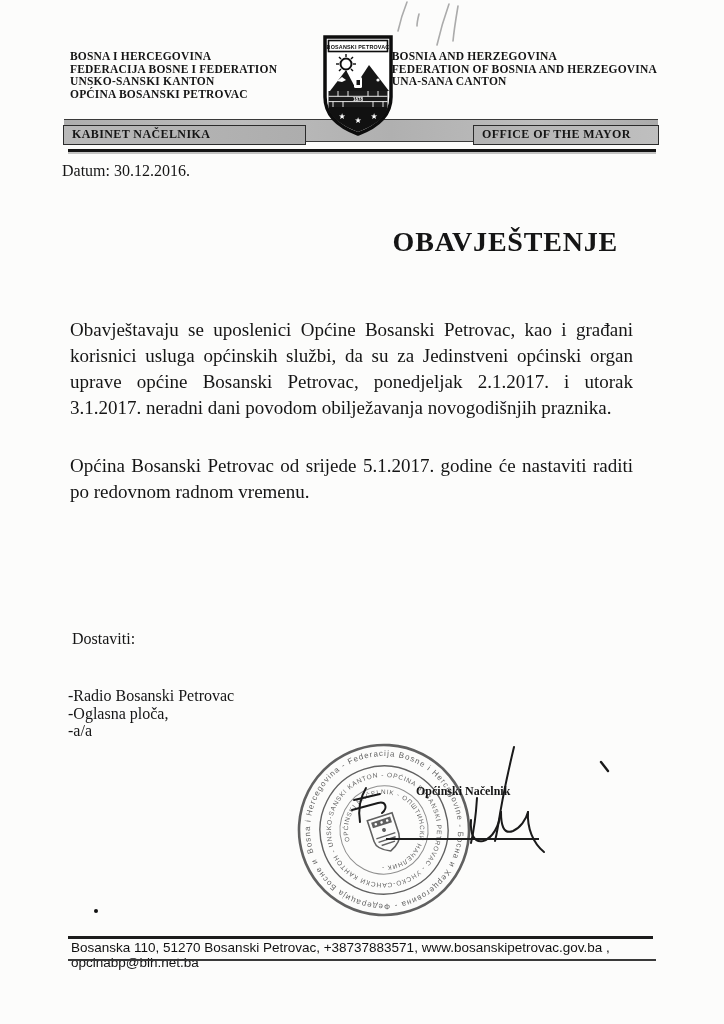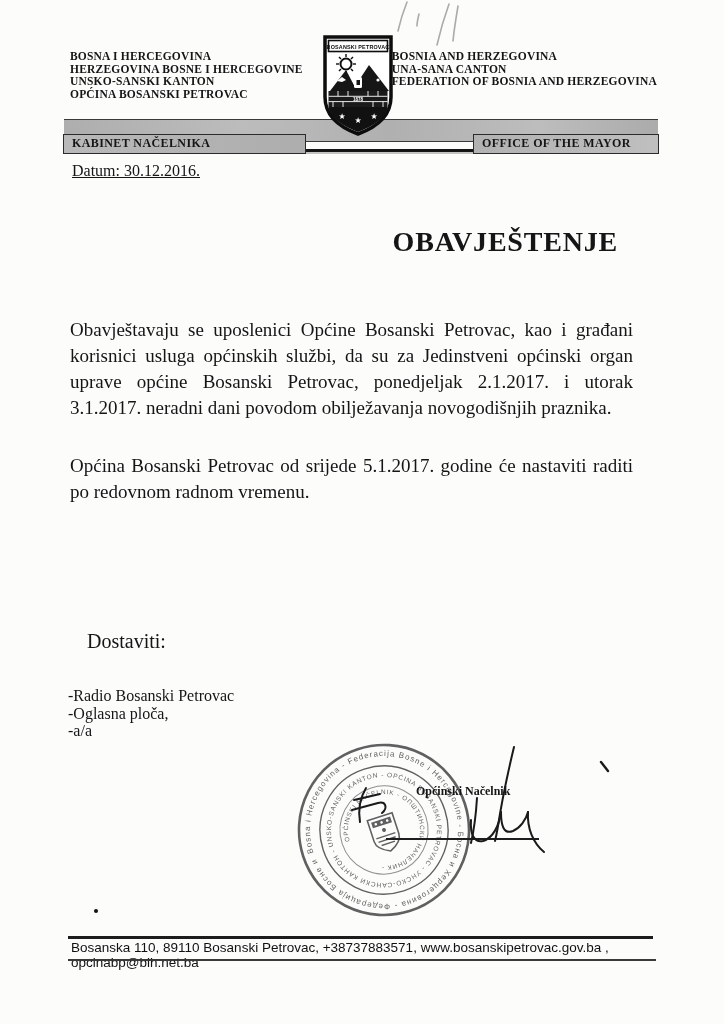--- a/index.html
+++ b/index.html
@@ -9,65 +9,65 @@
 
   
   .hdr-left{left:70px;top:50px;font-size:11.5px;font-weight:bold;line-height:12.5px;letter-spacing:.2px;}
   .hdr-right{right:67px;top:50px;font-size:11.5px;font-weight:bold;line-height:12.5px;letter-spacing:.2px;}
   .crest{left:321px;top:33px;width:74px;height:105px;z-index:3;}
 
   
   .office-bar{left:64px;top:119px;width:594px;height:21px;background:#b4b4b4;
     background:linear-gradient(90deg,#aeaeae,#bcbcbc 30%,#b0b0b0 55%,#bdbdbd 80%,#ababab);
     border-top:1.5px solid #3a3a3a;border-bottom:1.5px solid #3a3a3a;z-index:2;}
-  .bar-label{position:absolute;top:14px;height:17px;border:1.5px solid #2b2b2b;
+  .bar-label{position:absolute;top:5px;height:17px;border:1.5px solid #2b2b2b;
     font-size:12px;font-weight:bold;letter-spacing:.4px;padding:1px 8px 0 8px;white-space:nowrap;}
   .bar-label.left{left:-1px;width:225px;background:linear-gradient(90deg,#b9b9b9,#adadad);}
   .bar-label.right{right:-1px;width:168px;background:linear-gradient(90deg,#b2b2b2,#bfbfbf);}
 
   .hdr-rule{left:68px;top:149px;width:588px;height:3px;background:#141414;box-shadow:0 2px 0 rgba(90,90,90,.35);}
 
-  .date-line{left:72px;top:162px;font-size:16px;text-decoration:underline;}
+  .date-line{left:62px;top:162px;font-size:16px;}
 
   .notice-title{left:70px;top:226px;width:548px;text-align:right;font-size:28px;font-weight:bold;letter-spacing:.8px;}
 
   .body-par{left:70px;width:563px;font-size:19px;font-weight:normal;line-height:26px;text-align:justify;}
   .par1{top:317px;}
   .par2{top:453px;}
 
-  .dist-label{left:87px;top:630px;font-size:20px;}
+  .dist-label{left:72px;top:630px;font-size:16px;}
   .dist-list{left:68px;top:687px;font-size:16px;line-height:17.5px;}
 
   .sig-role{left:416px;top:784px;font-size:12px;font-weight:bold;z-index:5;}
   .sig-line{left:386px;top:838px;width:153px;border-top:2px solid #1d1d1d;z-index:5;}
   .sig-name{left:392px;top:843px;font-size:17px;font-weight:bold;z-index:5;}
 
   .stamp{left:284px;top:730px;width:200px;height:200px;z-index:4;opacity:.82;}
   .ink{left:0;top:0;width:724px;height:1024px;z-index:6;pointer-events:none;}
 
   .foot-rule-top{left:68px;top:936px;width:585px;height:2.5px;background:#1c1c1c;}
   .foot-text{left:71px;top:940px;font-family:"Liberation Sans", sans-serif;font-size:13.5px;color:#111;}
   .foot-rule-bot{left:68px;top:959px;width:588px;height:1.5px;background:#3a3a3a;}
 </style>
 </head>
 <body>
 
 <div class="page">
 
   <div class="abs hdr-left">
     <div>BOSNA I HERCEGOVINA</div>
-    <div>HERZEGOVINA BOSNE I HERCEGOVINE</div>
+    <div>FEDERACIJA BOSNE I FEDERATION</div>
     <div>UNSKO-SANSKI KANTON</div>
     <div>OPĆINA BOSANSKI PETROVAC</div>
   </div>
 
   <div class="abs hdr-right">
     <div>BOSNIA AND HERZEGOVINA</div>
+    <div>FEDERATION OF BOSNIA AND HERZEGOVINA</div>
     <div>UNA-SANA CANTON</div>
-    <div>FEDERATION OF BOSNIA AND HERZEGOVINA</div>
   </div>
 
   <svg class="abs crest" viewBox="0 0 74 105">
     <path d="M4,4 H70 V64 C70,82 56,94 37,101 C18,94 4,82 4,64 Z" fill="#ffffff" stroke="#0d0d0d" stroke-width="3.5"></path>
     <rect x="7.5" y="7.5" width="59" height="11" fill="#ffffff" stroke="#0d0d0d" stroke-width="1.6"></rect>
     <text x="37" y="15.6" text-anchor="middle" font-family="Liberation Sans, sans-serif" font-size="5.4" font-weight="bold" fill="#0d0d0d" letter-spacing=".2">BOSANSKI PETROVAC</text>
     <g stroke="#0d0d0d" fill="none">
       <circle cx="25" cy="31" r="5.5" stroke-width="2"></circle>
       <g stroke-width="1.4">
         <line x1="25" y1="21" x2="25" y2="24"></line>
@@ -184,16 +184,16 @@
       <path d="M477,798 C476,814 474,830 471,843"></path>
       <path d="M471,820 C470,834 474,843 483,841 C493,838 499,826 501,812"></path>
       <path d="M501,812 C501,824 503,835 513,831 C520,828 526,820 528,812"></path>
       <path d="M528,812 C527,828 533,843 544,852"></path>
     </g>
     <path d="M601,762 L608,771" stroke="#1a1a1a" stroke-width="2.4" stroke-linecap="round"></path>
     <circle cx="96" cy="911" r="2" fill="#111111"></circle>
   </svg>
 
   <div class="abs foot-rule-top"></div>
-  <div class="abs foot-text">Bosanska 110, 89110 Bosanski Petrovac, +38737883571, www.bosanskipetrovac.gov.ba , opcinabp@bih.net.ba</div>
+  <div class="abs foot-text">Bosanska 110, 51270 Bosanski Petrovac, +38737883571, www.bosanskipetrovac.gov.ba , opcinabp@bih.net.ba</div>
   <div class="abs foot-rule-bot"></div>
 
 </div>
 
 </body></html>

